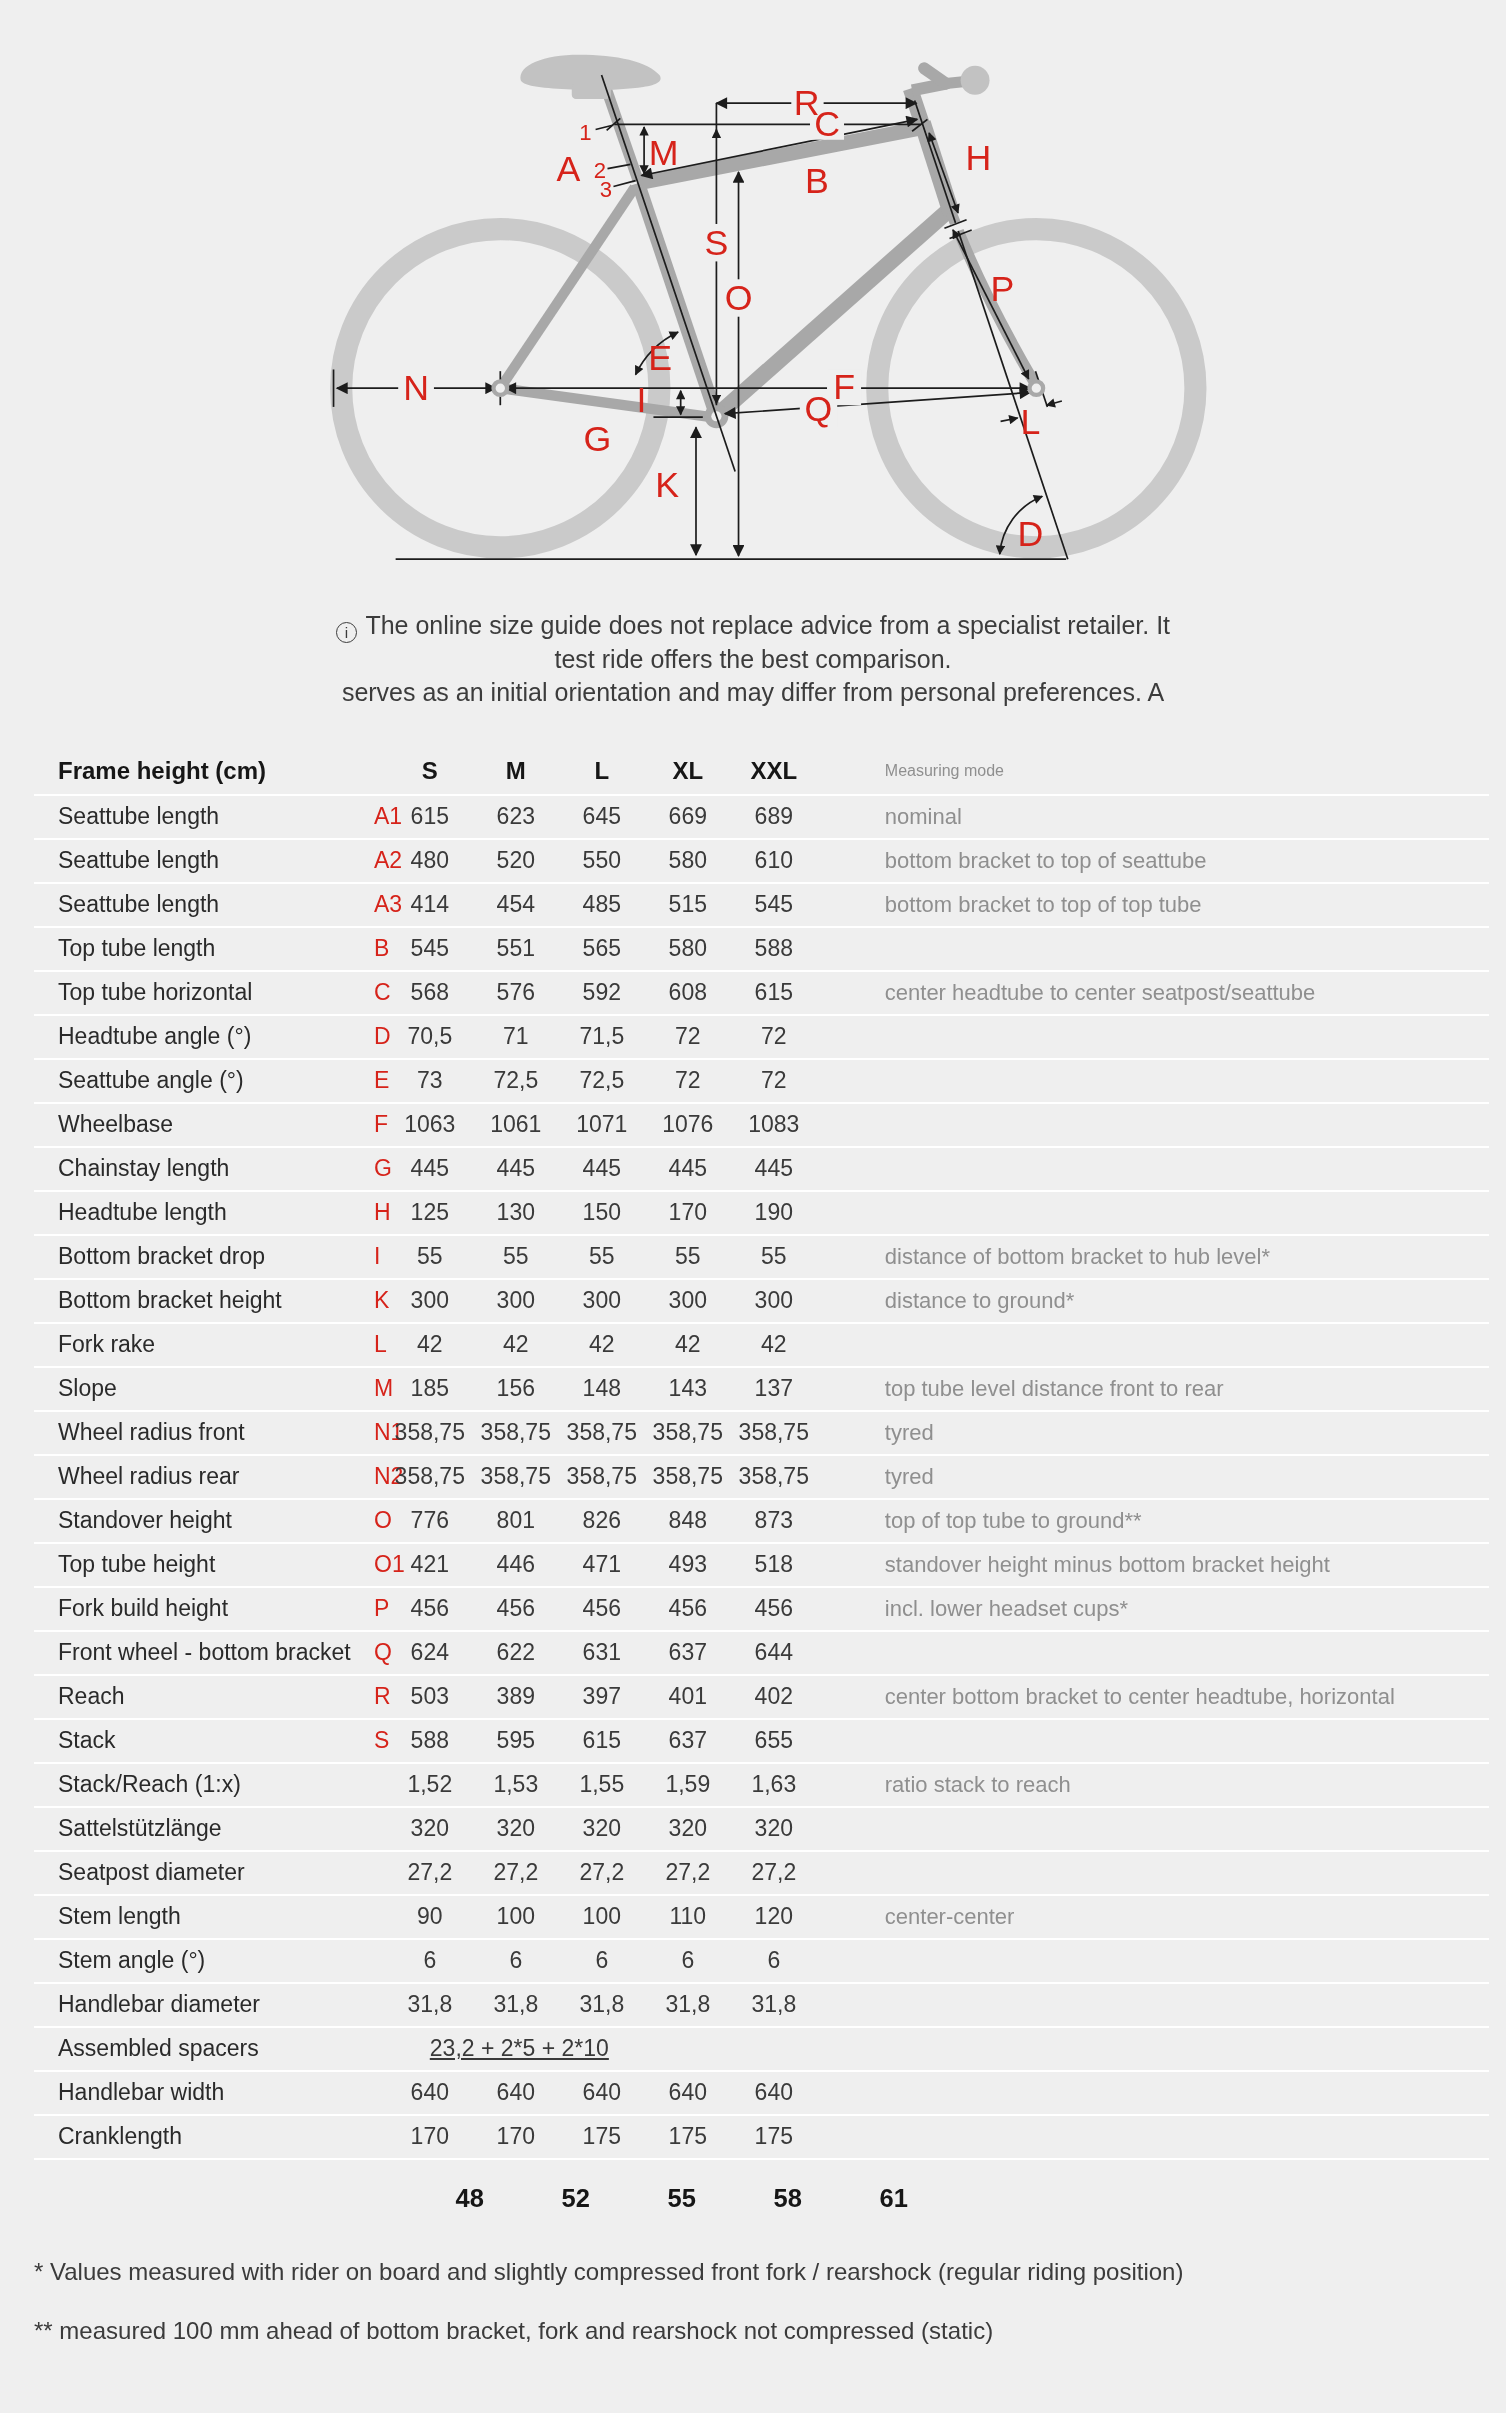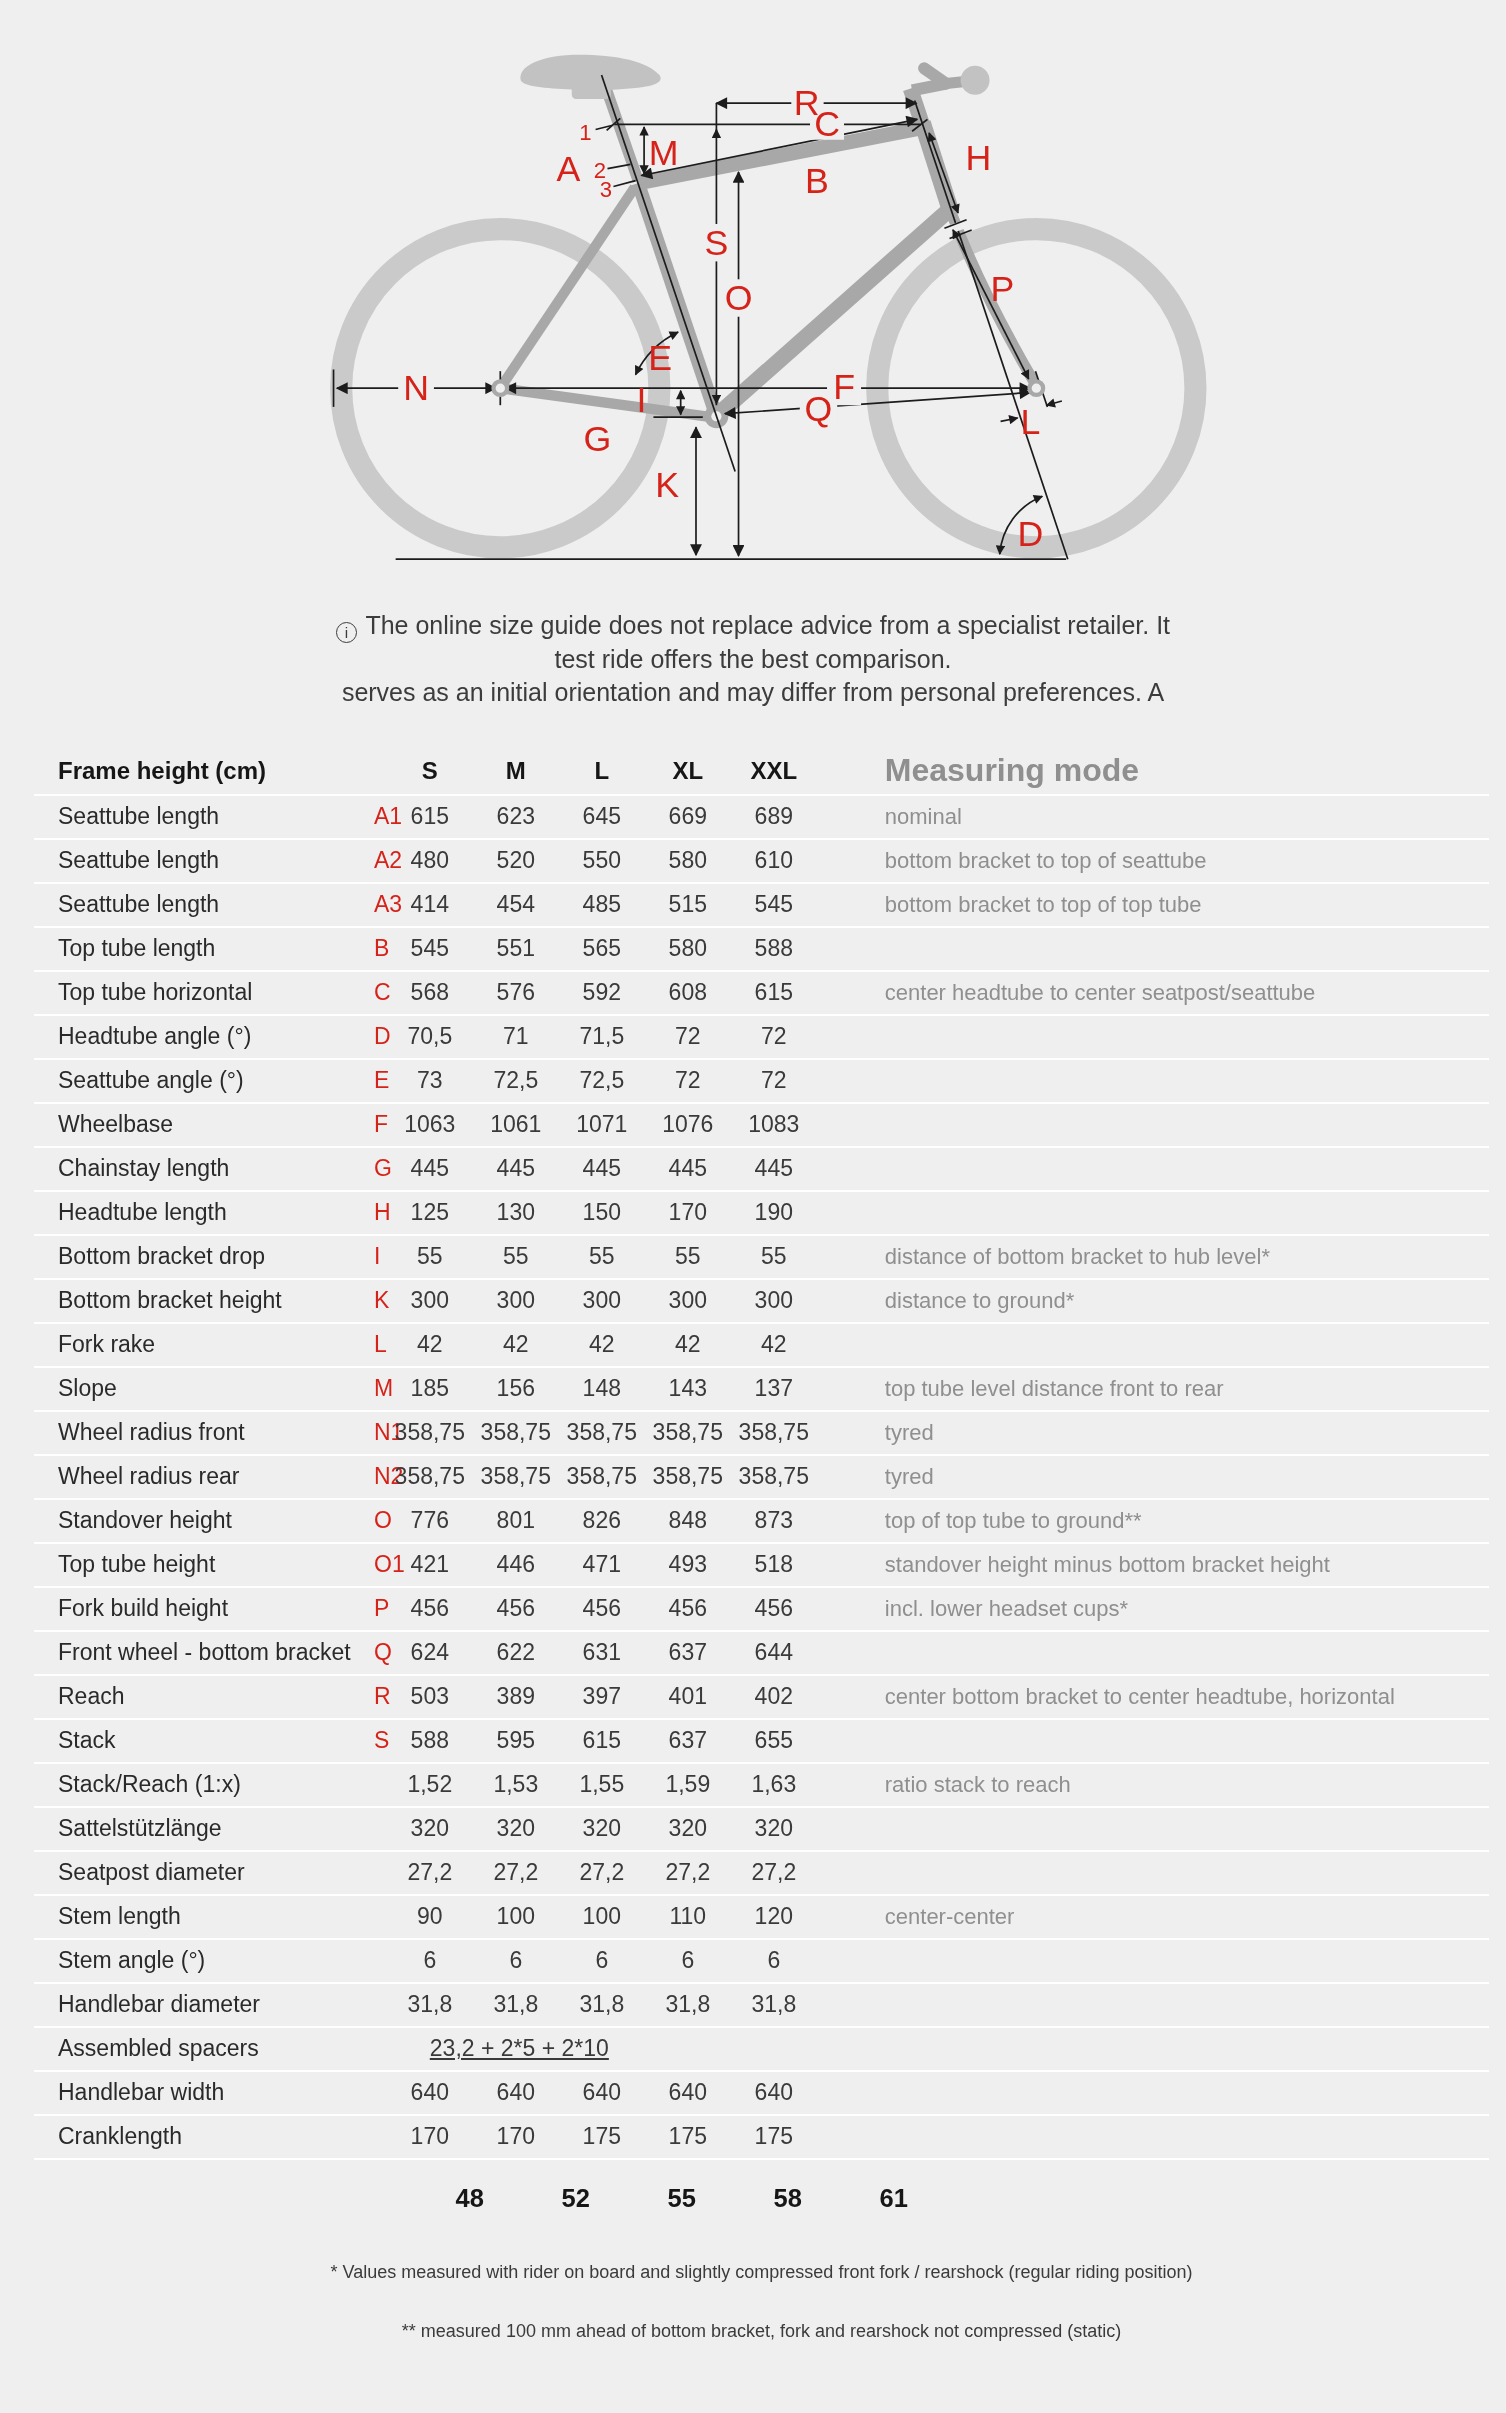--- a/index.html
+++ b/index.html
@@ -39,30 +39,30 @@
   .size-table{margin:39px 17px 0 34px;}
   .t-row{
     display:grid;
     grid-template-columns:340px 12.8px 86px 86px 86px 86px 86px 1fr;
     align-items:center;height:44px;border-bottom:2.6px solid var(--sep);
     font-size:23px;
   }
   .t-header{height:48px;}
   .h-title{font-weight:bold;font-size:24px;color:#161616;padding-left:24px;}
   .h-size{text-align:center;font-weight:bold;font-size:24px;color:#161616;}
-  .h-measuring{padding-left:68px;color:var(--muted);font-size:32px;white-space:nowrap;font-weight:bold;}
+  .h-measuring{padding-left:68px;color:var(--muted);font-size:16px;white-space:nowrap;}
   .c-label{padding-left:24px;color:var(--ink);white-space:nowrap;}
   .c-letter{color:var(--red);white-space:nowrap;overflow:visible;}
   .c-val{text-align:center;color:var(--val);white-space:nowrap;}
   .c-note{padding-left:68px;color:var(--muted);font-size:22px;white-space:nowrap;}
   .c-span{grid-column:3 / span 5;text-align:left;color:var(--val);transform:translateX(43px);white-space:nowrap;text-decoration:underline;}
   .sizes-row{height:78px;border-bottom:none;gap:20px;}
   .sizes-row .c-val{font-weight:bold;font-size:25.5px;color:#161616;}
   
-  .footnotes{margin:17px 17px 0 34px;text-align:center;color:#3b3b3b;font-size:18px;line-height:34px;}
+  .footnotes{margin:17px 17px 0 34px;text-align:left;color:#3b3b3b;font-size:24px;line-height:34px;}
   .footnotes p{margin:0;}
   .footnotes p + p{margin-top:25.5px;}
 </style>
 </head>
 <body>
 
 
 
 <svg width="1506" height="596" viewBox="0 0 1770 700">
   <defs>

